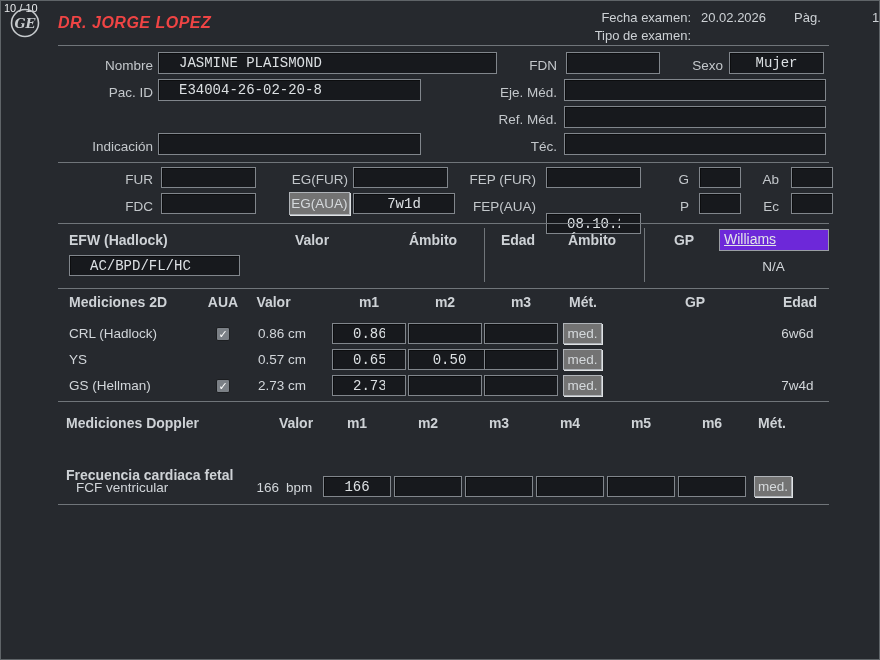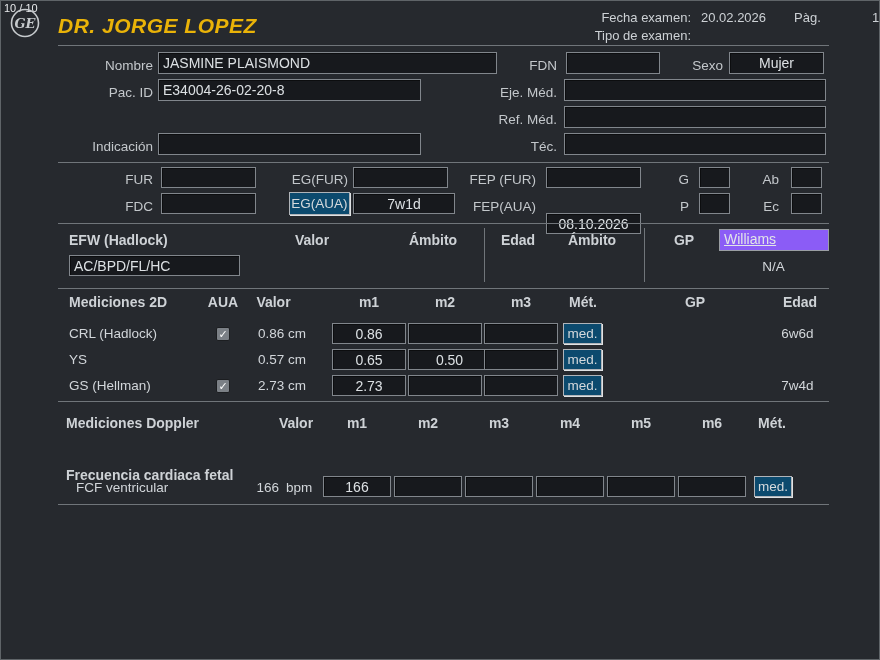--- a/index.html
+++ b/index.html
@@ -9,44 +9,44 @@
     border:1px solid #5f6468;box-sizing:border-box;
     font-family:"Liberation Sans",sans-serif;
     color:#c9cdd1;
   }
   .abs{position:absolute;}
   .lbl{font-size:13.5px;color:#c3c7cb;text-align:right;white-space:nowrap;}
   .hdr{font-size:14px;font-weight:bold;color:#ced2d6;white-space:nowrap;}
   .val{font-size:13.5px;color:#d2d6da;white-space:nowrap;}
   .field{
     background:#17191d;border:1px solid #81868c;box-sizing:border-box;
-    color:#dce0e3;font-family:Liberation Sans, sans-serif;font-size:14px;
-    padding:0 4px;outline:none;
+    color:#dce0e3;font-family:Liberation Mono, monospace;font-size:14px;
+    padding:0 20px;outline:none;
     box-shadow:inset 1px 1px 0 rgba(0,0,0,.45);
   }
   input.field{height:22px;}
   .center{text-align:center;}
   .btn{
-    background:#0c4a6e;border:1px solid #b0b4b9;box-sizing:border-box;
+    background:#737373;border:1px solid #b0b4b9;box-sizing:border-box;
     color:#d5d9dc;font-family:"Liberation Sans",sans-serif;font-size:13.5px;
     box-shadow:1px 1px 0 #dfe2e4;cursor:pointer;padding:0;
   }
   .hline{height:1px;background:#70757a;}
   .vline{width:1px;background:#70757a;}
   .checkbox{
     width:14px;height:14px;background:#7b8086;border:1px solid #1c1e21;
     border-radius:2px;color:#ffffff;font-size:11px;line-height:13px;
     text-align:center;box-sizing:border-box;cursor:pointer;
   }
   .combo{
-    background:#8b5cf6;border:1px solid #9a9ea3;box-sizing:border-box;
+    background:#6d28d9;border:1px solid #9a9ea3;box-sizing:border-box;
     color:#e2e5e8;font-size:14px;padding:1px 4px 0 4px;cursor:pointer;
   }
   .combo span{text-decoration:underline;}
-  .title{font-size:21px;font-weight:bold;font-style:italic;color:#eab308;letter-spacing:.5px;white-space:nowrap;}
+  .title{font-size:16px;font-weight:bold;font-style:italic;color:#ef4444;letter-spacing:.5px;white-space:nowrap;}
   .meta{font-size:13px;color:#cdd1d5;white-space:nowrap;}
 </style>
 </head>
 <body>
 
 <div id="screen">
 
   <div class="abs meta" style="left:3px;top:1px;font-size:11px;color:#e8eaec;">10 / 10</div>
   <svg class="abs" style="left:8px;top:6px;" width="32" height="32" viewBox="0 0 32 32">
     <circle cx="16" cy="16" r="13.5" fill="none" stroke="#c6cacd" stroke-width="1.6"></circle>

